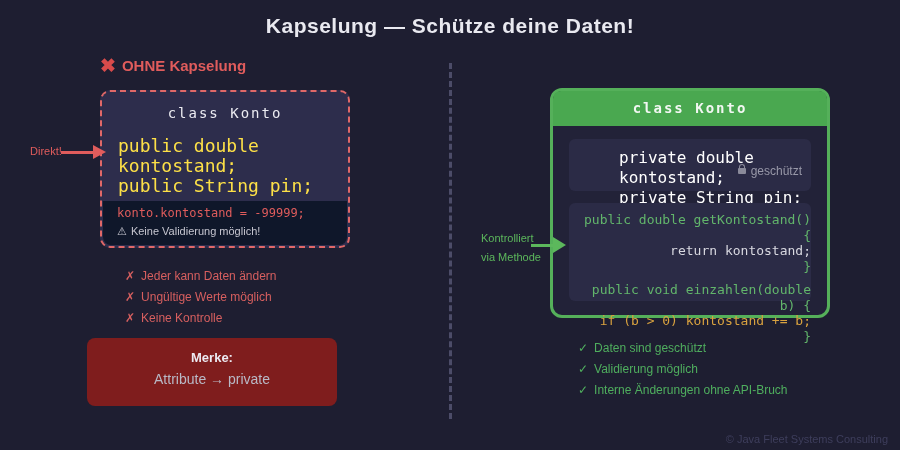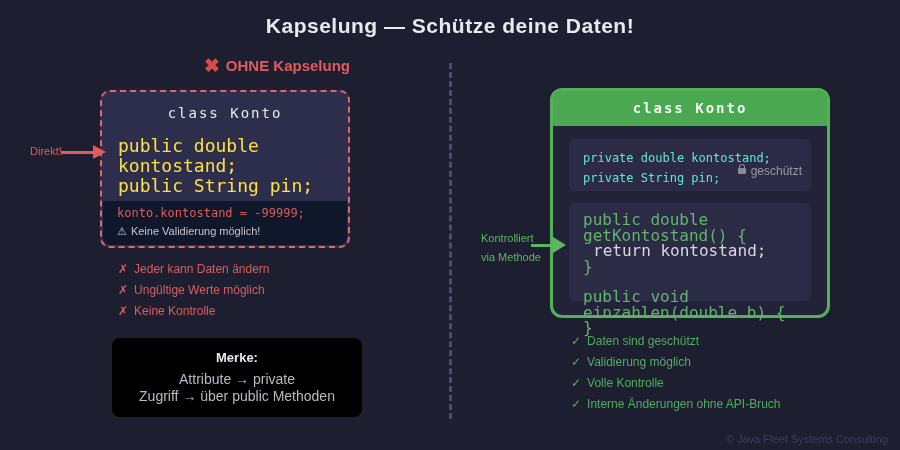--- a/index.html
+++ b/index.html
@@ -13,21 +13,21 @@
   .mono { font-family:"DejaVu Sans Mono", monospace; }
 
   .page-title {
     position:absolute; top:14px; left:0; width:900px;
     text-align:center; margin:0;
     font-size:21px; font-weight:bold; color:#e9e9f0;
     letter-spacing:0.5px;
   }
 
   
-  .col-header { position:absolute; top:54px; text-align:right; font-size:15px; font-weight:bold; }
+  .col-header { position:absolute; top:54px; text-align:left; font-size:15px; font-weight:bold; }
   .left-header  { left:100px; width:250px; color:#e05c5c; }
   .right-header { left:550px; width:280px; color:#5cb85c; }
   .x-mark  { font-size:19px; font-weight:bold; color:#d84b4b; margin-right:6px; vertical-align:-1px; }
   .chk-mark{ font-size:15px; font-weight:400; color:#5cb85c; margin-right:6px; }
 
   
   .left-card {
     position:absolute; left:100px; top:90px; width:250px; height:158px;
     box-sizing:border-box;
     background:#2d2d4c;
@@ -56,32 +56,32 @@
   .direkt-shaft { position:absolute; left:61px; top:151px; width:34px; height:3px; background:#e05c5c; }
   .direkt-head  { position:absolute; left:93px; top:145px; width:0; height:0;
     border-left:13px solid #e05c5c; border-top:7px solid transparent; border-bottom:7px solid transparent; }
 
   .kontrol-label { position:absolute; left:481px; top:229px; font-size:11px; line-height:19px; color:#5cb85c; }
   .kontrol-shaft { position:absolute; left:531px; top:244px; width:24px; height:3px; background:#5cb85c; }
   .kontrol-head  { position:absolute; left:553px; top:237px; width:0; height:0;
     border-left:13px solid #5cb85c; border-top:8px solid transparent; border-bottom:8px solid transparent; }
 
   
-  .bullets { position:absolute; margin:1px; padding:0; list-style:none; }
+  .bullets { position:absolute; margin:8px; padding:0; list-style:none; }
   .bullets li { font-size:12px; line-height:13px; }
   .left-bullets  { left:117px; top:262px; color:#d75f5f; }
   .left-bullets li { margin-bottom:8px; }
   .right-bullets { left:570px; top:334px; color:#4fae5e; }
   .right-bullets li { margin-bottom:8px; }
   .bullet-icon { margin-right:6px; }
 
   
   .merke-box {
-    position:absolute; left:112px; top:338px; width:250px; height:79px;
-    background:#000000; border-radius:8px; box-sizing:border-box;
+    position:absolute; left:87px; top:338px; width:250px; height:68px;
+    background:#7f1d1d; border-radius:8px; box-sizing:border-box;
     text-align:center; padding-top:12px;
   }
   .merke-title { font-size:13px; font-weight:bold; color:#eceaf2; line-height:15px; }
   .merke-line  { font-size:14px; color:#b9b9c6; line-height:17px; }
   .merke-line.first { margin-top:6px; }
 
   
   .divider { position:absolute; left:449px; top:63px; height:356px; width:0;
     border-left:3px dashed #4c4c68; }
 
@@ -95,35 +95,35 @@
   .right-card-header {
     height:35px; line-height:35px; text-align:center;
     background:#4aa850; border-radius:8px 8px 0 0;
     font-size:14px; font-weight:bold; color:#f2f7f2; letter-spacing:2px;
   }
   .inner-box {
     margin:13px 16px 0 16px; background:#2b2b46; border-radius:6px;
     box-sizing:border-box; padding:9px 0 0 14px; position:relative;
   }
   .private-box { height:52px; }
-  .private-box .code-line { font-size:12px; line-height:20px; color:#5eead4; }
+  .private-box .code-line { font-size:16px; line-height:20px; color:#ffffff;margin-left:36px; }
   .protected-badge {
     position:absolute; right:9px; top:25px;
     display:flex; align-items:center; gap:5px;
     font-size:12px; color:#9898a8;
   }
   .lock-icon { position:relative; width:8px; height:6px; background:#8a8a9a; border-radius:1px; display:inline-block; }
   .lock-icon::before {
     content:""; position:absolute; top:-4px; left:1px; width:4px; height:4px;
     border:1.5px solid #8a8a9a; border-bottom:none; border-radius:3px 3px 0 0;
   }
 
-  .methods-box { height:98px; margin-top:12px; font-size:16px; line-height:15.5px; }
+  .methods-box { height:98px; margin-top:12px; font-size:13px; line-height:15.5px;text-align:right; }
   .methods-box .m-line.indent { padding-left:10px; }
-  .methods-box .m-line.gap { margin-top:15px; }
+  .methods-box .m-line.gap { margin-top:8px; }
   .tone-green { color:#62b56b; }
   .tone-light { color:#d8d8e0; }
   .tone-amber { color:#d9a23f; }
 
   .footer {
     position:absolute; right:12px; bottom:5px;
     font-size:11px; color:#3e3e5c;
   }
 </style>
 </head>
@@ -155,21 +155,20 @@
 
   <ul class="bullets left-bullets">
     <li><span class="bullet-icon">✗</span><span>Jeder kann Daten ändern</span></li>
     <li><span class="bullet-icon">✗</span><span>Ungültige Werte möglich</span></li>
     <li><span class="bullet-icon">✗</span><span>Keine Kontrolle</span></li>
   </ul>
 
   <div class="merke-box">
     <div class="merke-title">Merke:</div>
     <div class="merke-line first">Attribute → private</div>
-    <div class="merke-line">Zugriff → über public Methoden</div>
   </div>
 
   <div class="divider"></div>
 
 
   <div class="right-card">
     <div class="right-card-header mono">class Konto</div>
 
     <div class="inner-box private-box">
       <div class="code-line mono">private double kontostand;</div>
@@ -178,33 +177,33 @@
         <span class="lock-icon"></span>
         <span>geschützt</span>
       </div>
     </div>
 
     <div class="inner-box methods-box mono">
       <div class="m-line tone-green">public double getKontostand() {</div>
       <div class="m-line tone-light indent">return kontostand;</div>
       <div class="m-line tone-green">}</div>
       <div class="m-line tone-green gap">public void einzahlen(double b) {</div>
+      <div class="m-line tone-amber indent">if (b &gt; 0) kontostand += b;</div>
       <div class="m-line tone-green">}</div>
     </div>
   </div>
 
   <div class="kontrol-label">
     <div>Kontrolliert</div>
     <div>via Methode</div>
   </div>
   <div class="kontrol-shaft"></div>
   <div class="kontrol-head"></div>
 
   <ul class="bullets right-bullets">
     <li><span class="bullet-icon">✓</span><span>Daten sind geschützt</span></li>
     <li><span class="bullet-icon">✓</span><span>Validierung möglich</span></li>
-    <li><span class="bullet-icon">✓</span><span>Volle Kontrolle</span></li>
     <li><span class="bullet-icon">✓</span><span>Interne Änderungen ohne API-Bruch</span></li>
   </ul>
 
   <div class="footer">© Java Fleet Systems Consulting</div>
 
 </div>
 
 </body></html>

